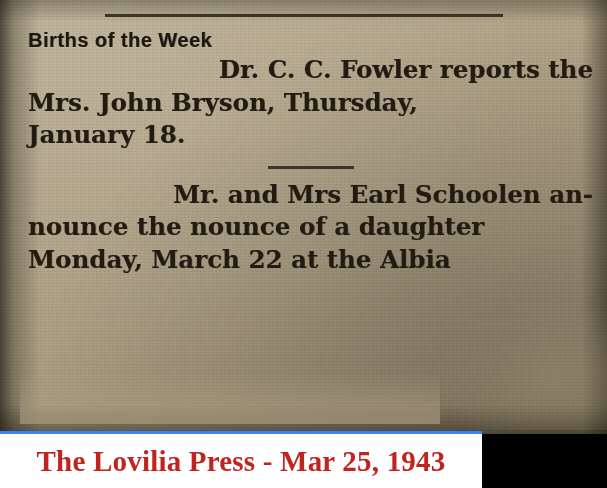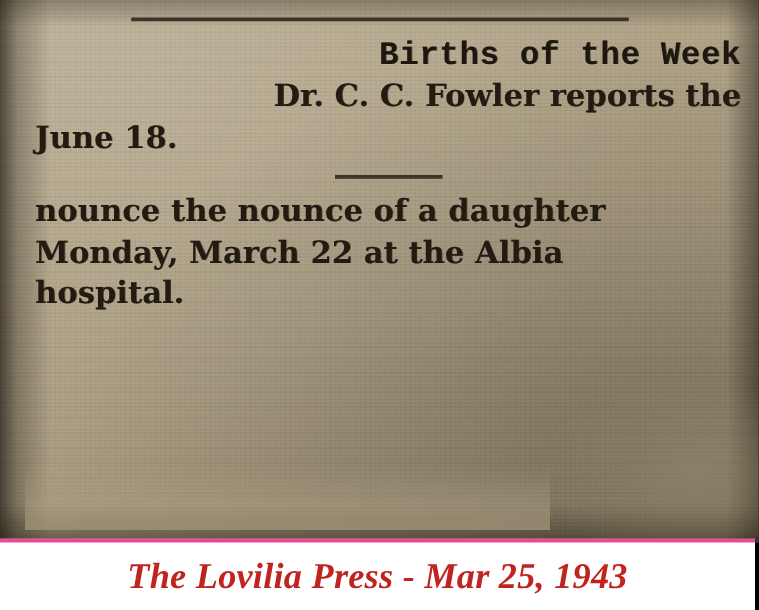--- a/index.html
+++ b/index.html
@@ -64,24 +64,24 @@
 
   .rule-top {
     width: 398px;
     height: 0;
     border-top: 3px solid #2a2217;
     margin: 14px auto 0 auto;
     opacity: 0.85;
   }
 
   .headline {
-    text-align: right;
-    font-family: Liberation Mono, monospace;
+    text-align: left;
+    font-family: Liberation Sans, sans-serif;
     font-weight: bold;
-    font-size: 26px;
+    font-size: 20px;
     letter-spacing: 0.5px;
     color: #1d1710;
     margin: 12px 0 2px 0;
     text-shadow: 0 1px 0 rgba(255,255,255,0.10), 0.6px 0 0 rgba(25,20,12,0.55);
   }
 
   .body-block {
     font-family: "DejaVu Serif", serif;
     font-weight: bold;
     font-size: 24.5px;
@@ -115,28 +115,27 @@
     border-top: 3px solid #2a2217;
     margin: 14px auto 10px auto;
     opacity: 0.85;
   }
 
   
   #caption-bar {
     position: absolute;
     left: 0;
     bottom: 0;
-    width: 604px;
+    width: 482px;
     height: 54px;
     background: #ffffff;
     display: flex;
     align-items: center;
     justify-content: center;
-    border-top: 3px solid #ec4899;
-    font-style: italic;
+    border-top: 3px solid #3b82f6;
   }
   #caption-text {
     font-family: "Liberation Serif", serif;
     font-weight: bold;
     font-size: 29px;
     color: #c0241f;
     letter-spacing: 0.2px;
     white-space: nowrap;
   }
 
@@ -167,34 +166,37 @@
     <div class="article">
 
       <div class="headline">Births of the Week</div>
 
       <div class="body-block">
         <p>
           <span class="line j">
             <span class="indent"></span>
             <span>Dr. C. C. Fowler reports the</span>
           </span>
-          <span class="line">June 18.</span>
+          <span class="line j">
+            <span>Mrs. John Bryson, Thursday,</span>
+          </span>
+          <span class="line">January 18.</span>
         </p>
       </div>
 
       <div class="rule-mid"></div>
 
       <div class="body-block">
         <p>
           <span class="line j">
             <span class="indent"></span>
+            <span>Mr. and Mrs Earl Schoolen an-</span>
           </span>
           <span class="line">nounce the nounce of a daughter</span>
           <span class="line">Monday, March 22 at the Albia</span>
-          <span class="line">hospital.</span>
         </p>
       </div>
 
     </div>
 
     <div class="smudge" id="smudge1"></div>
     <div class="smudge" id="smudge2"></div>
 
   </div>
 

